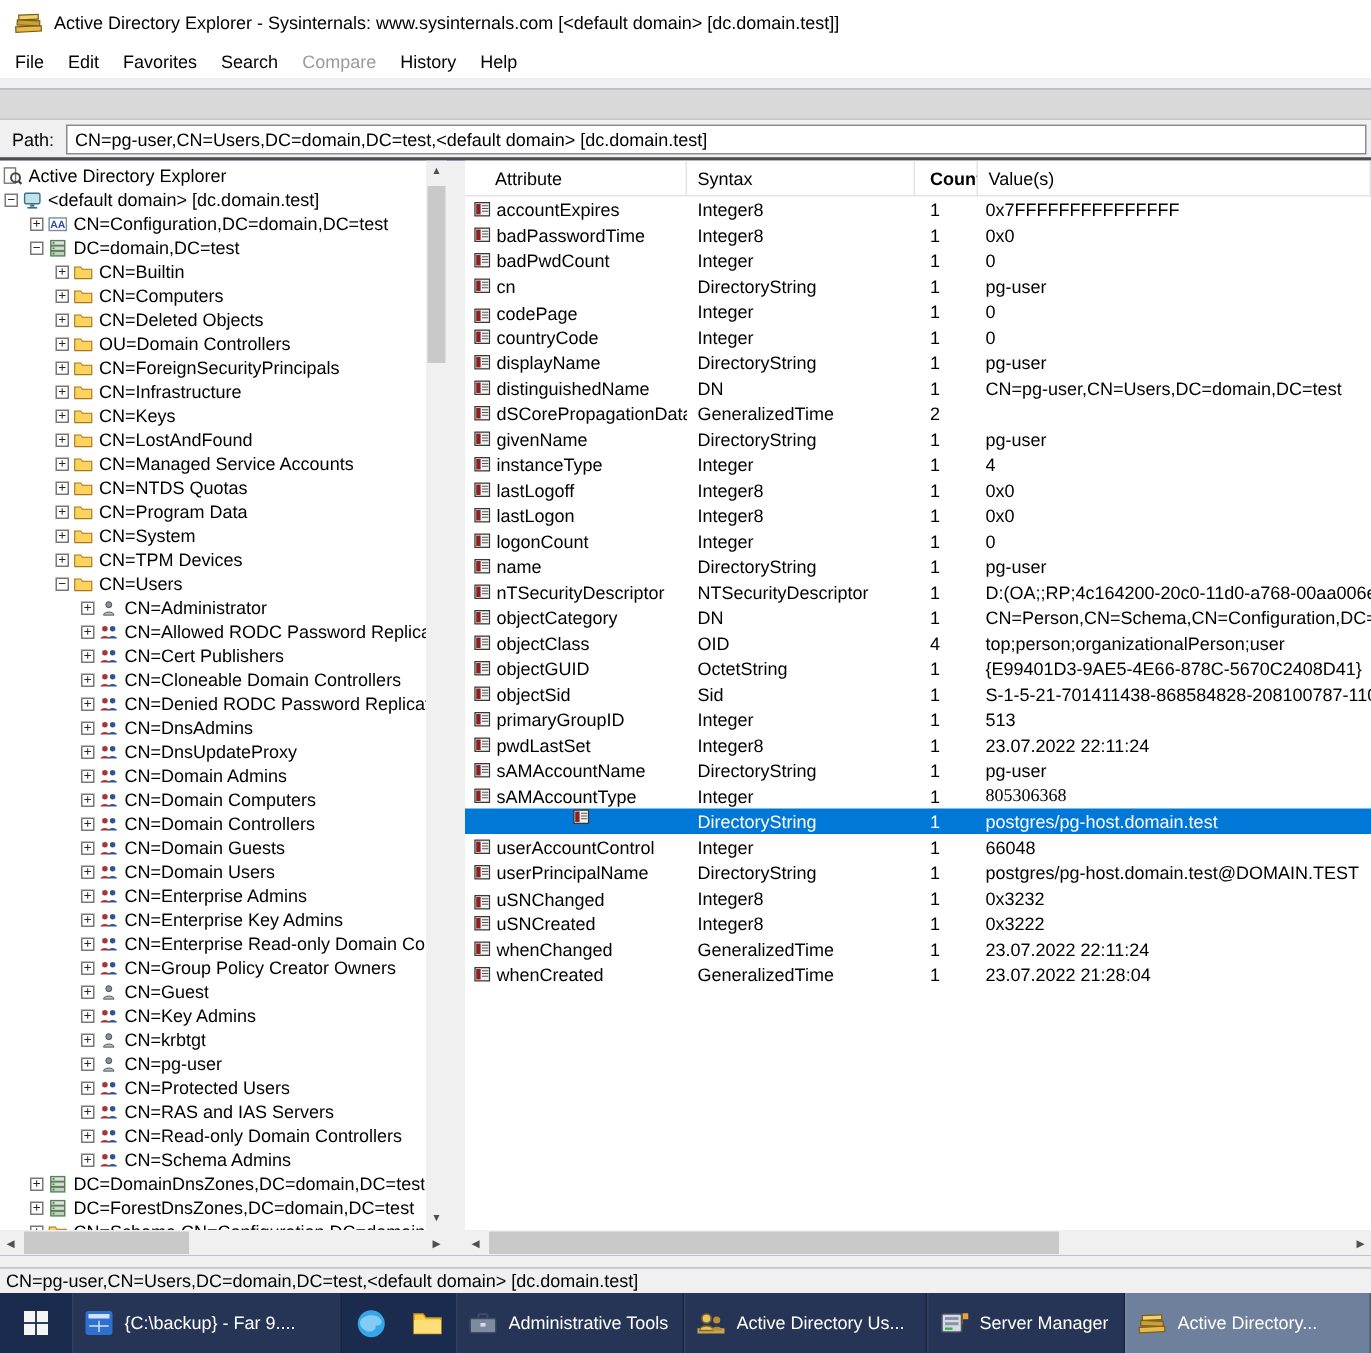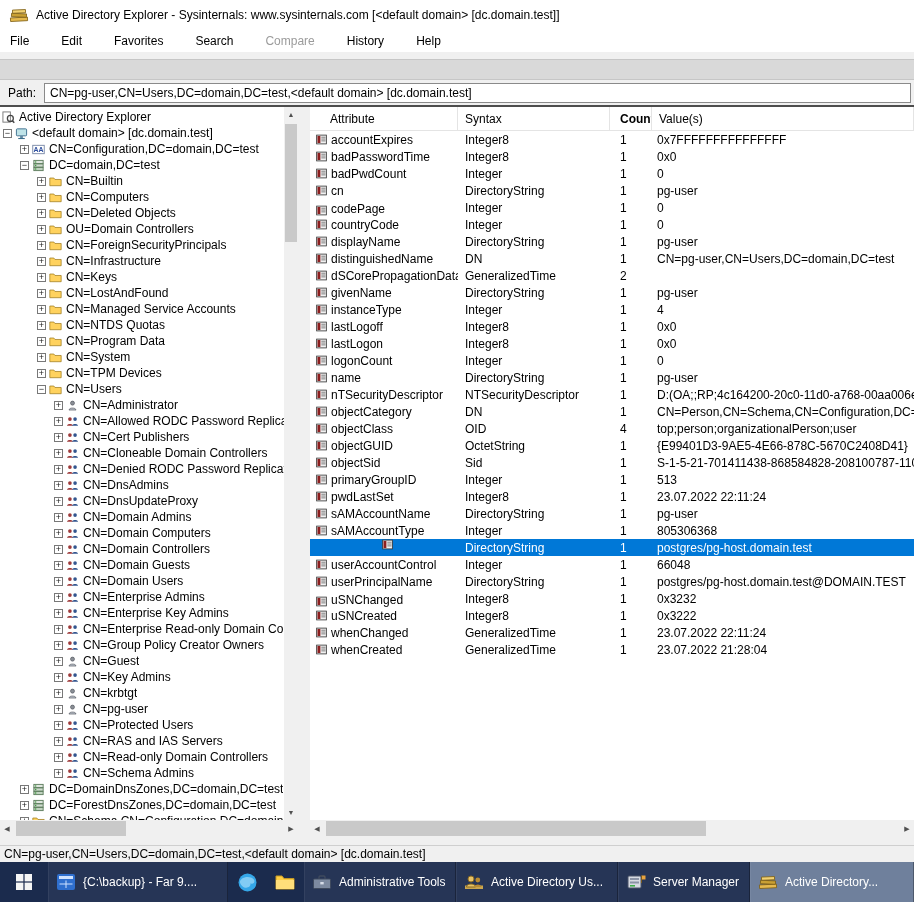--- a/index.html
+++ b/index.html
@@ -3,21 +3,21 @@
 <meta charset="utf-8">
 <style>
   *{margin:0;padding:0;box-sizing:border-box}
   body{background:#9a9a9a}
   .window{position:relative;width:914px;height:902px;overflow:hidden;background:#4c1d95;
     font-family:"Liberation Sans","DejaVu Sans",sans-serif;color:#000;}
   
   .titlebar{position:absolute;top:0;left:0;right:0;height:30px;background:var(--titlebar,#fff);
     display:flex;align-items:center;gap:7px;padding-left:9px;font-size:12px;}
   .menubar{position:absolute;top:30px;left:0;right:0;height:22px;background:#fff;
-    display:flex;align-items:center;font-size:12px;padding-left:2px;gap:16px;}
+    display:flex;align-items:center;font-size:12px;padding-left:2px;}
   .menu-item{padding:3px 8px;cursor:default;}
   .menu-item.disabled{color:#9b9b9b;}
   .toolbar-top{position:absolute;top:52px;left:0;right:0;height:7px;background:#f0f0f0;}
   .toolbar-band{position:absolute;top:59px;left:0;right:0;height:21px;background:#d9d9d9;
     border-top:1px solid #c6c6c6;border-bottom:1px solid #c6c6c6;}
   
   .pathbar{position:absolute;top:80px;left:0;right:0;height:25px;background:#f0f0f0;
     display:flex;align-items:center;font-size:12px;padding:0 3px 0 8px;gap:8px;}
   .path-input{flex:1;height:20px;border:1px solid #8a8a8a;background:#fff;
     font:12px "Liberation Sans","DejaVu Sans",sans-serif;padding:0 5px;}
@@ -1021,21 +1021,21 @@
                 <rect x="1.6" y="2.2" width="3.2" height="7.6" fill="#8c1f1f"></rect>
                 <line x1="5.8" y1="3.5" x2="10.4" y2="3.5" stroke="#555" stroke-width="0.8"></line>
                 <line x1="5.8" y1="5.5" x2="10.4" y2="5.5" stroke="#555" stroke-width="0.8"></line>
                 <line x1="5.8" y1="7.5" x2="10.4" y2="7.5" stroke="#555" stroke-width="0.8"></line>
               </svg>
             </span>
             <span>sAMAccountType</span>
           </div>
           <div class="td td-syntax" style="width: 152px;">Integer</div>
           <div class="td td-count" style="width: 42px;">1</div>
-          <div class="td td-value" style="width: 262px;">805306368</div>
+          <div class="td td-value" style="width: 262px; font-family: Liberation Serif, serif;">805306368</div>
         </div>
         <div class="tr sel">
           <div class="td td-attr" style="width: 148px; flex-direction: column;">
             <span class="ico">
               <svg width="11" height="11" viewBox="0 0 12 12">
                 <rect x="0.7" y="1.2" width="10.6" height="9.6" fill="#f2f2f2" stroke="#333" stroke-width="0.9"></rect>
                 <rect x="1.6" y="2.2" width="3.2" height="7.6" fill="#8c1f1f"></rect>
                 <line x1="5.8" y1="3.5" x2="10.4" y2="3.5" stroke="#555" stroke-width="0.8"></line>
                 <line x1="5.8" y1="5.5" x2="10.4" y2="5.5" stroke="#555" stroke-width="0.8"></line>
                 <line x1="5.8" y1="7.5" x2="10.4" y2="7.5" stroke="#555" stroke-width="0.8"></line>

